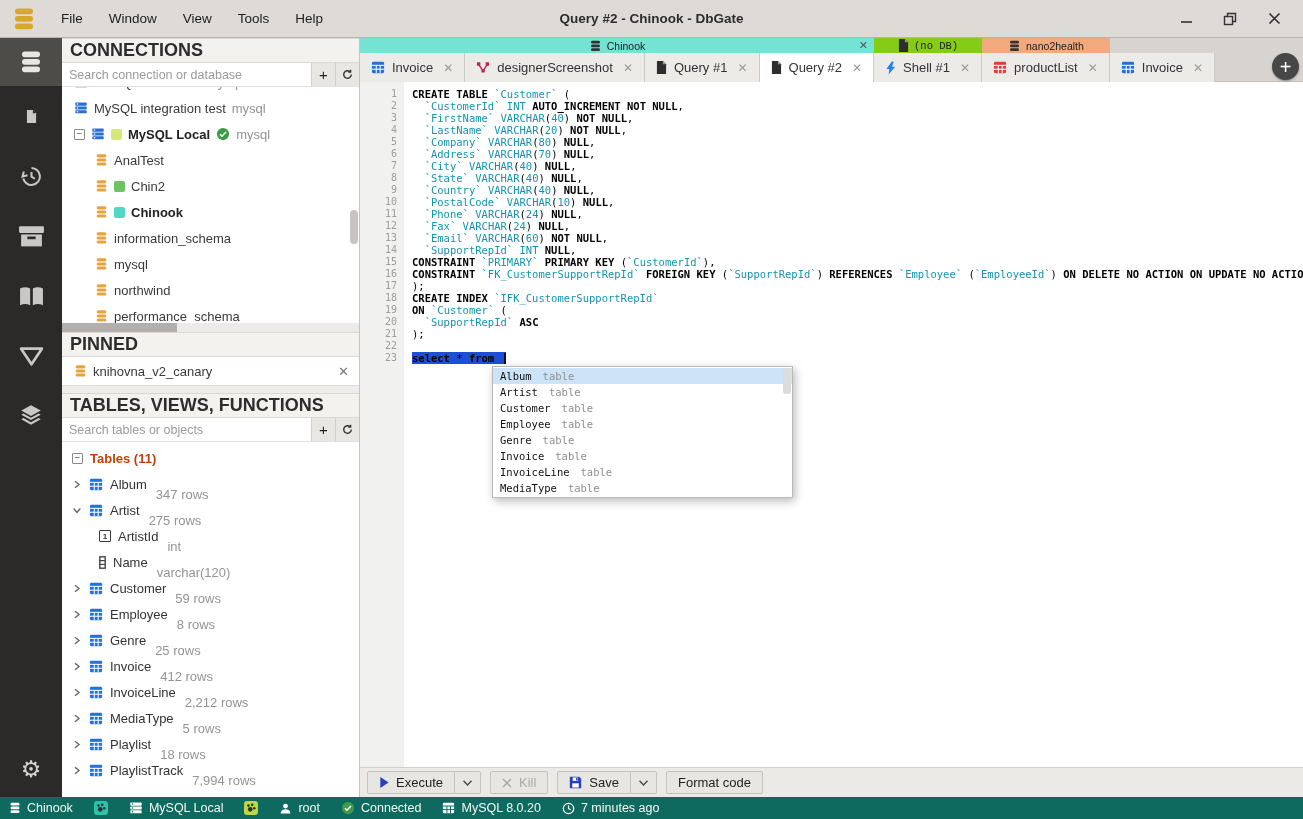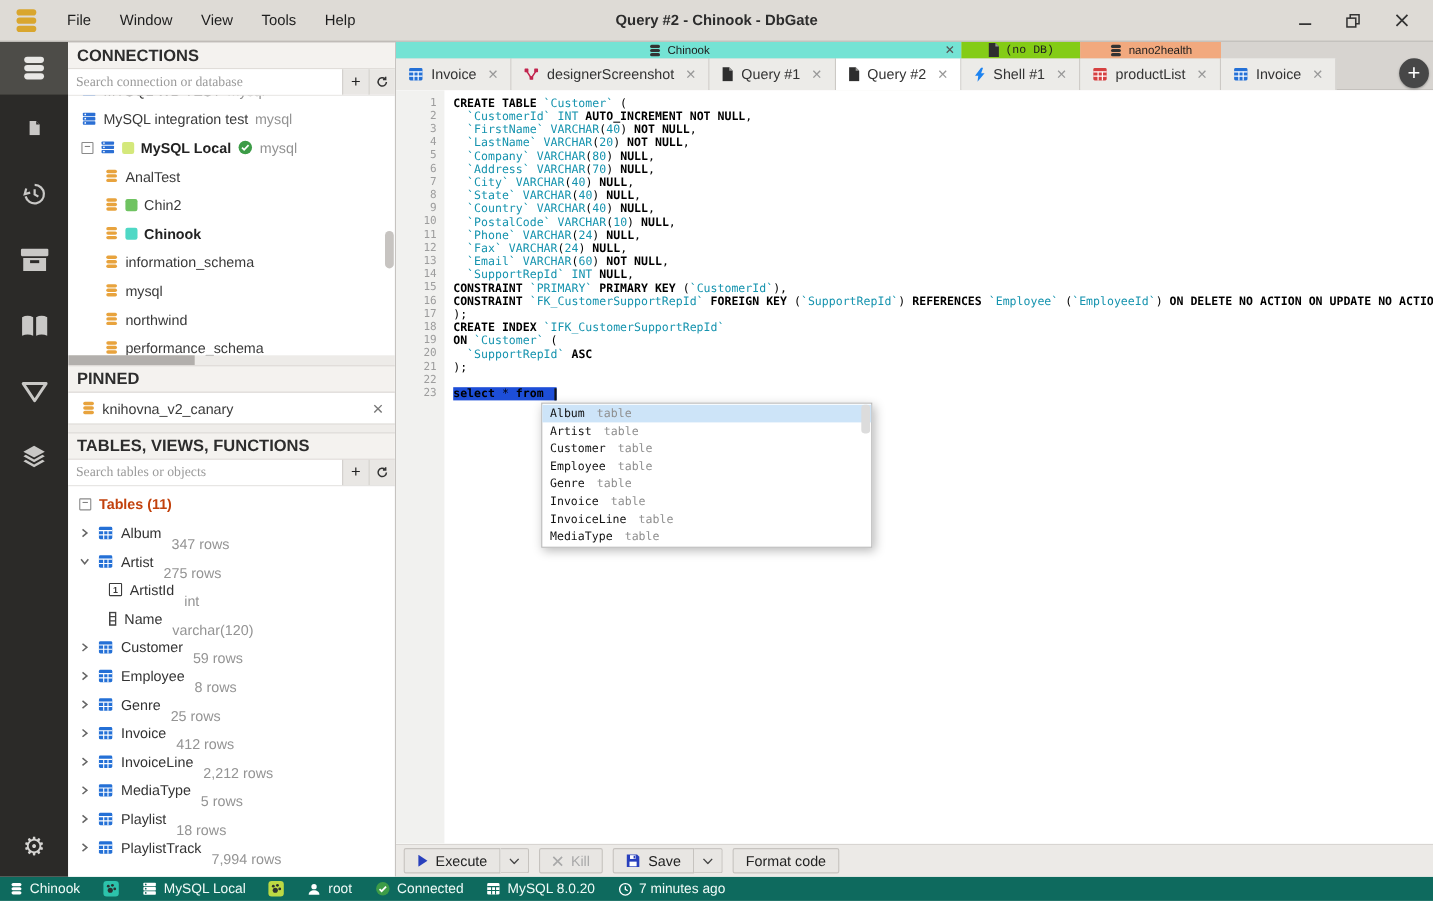--- a/index.html
+++ b/index.html
@@ -25,24 +25,24 @@
   .rail{width:62px;background:#2b2a28;display:flex;flex-direction:column;align-items:center;flex:none;}
   .rail-item{width:62px;height:60px;display:flex;align-items:center;justify-content:center;}
   .rail-item.active{background:#4d4c48;height:48px;}
   .rail-spacer{flex:1;}
   .rail-gear{font-size:23px;color:#d5d4d2;height:56px;display:flex;align-items:center;}
 
   
   .sidebar{width:298px;background:#fff;border-right:1px solid #c6c3c0;display:flex;
     flex-direction:column;flex:none;}
   .panel-header{height:25px;background:#f4f2ef;border-top:1px solid #dbd8d4;border-bottom:1px solid #dbd8d4;
-    font-weight:bold;font-size:15px;color:#2d2d2d;display:flex;align-items:center;padding-left:8px;flex:none;}
+    font-weight:bold;font-size:18px;color:#2d2d2d;display:flex;align-items:center;padding-left:8px;flex:none;}
   .search-row{height:24px;display:flex;border-bottom:1px solid #e3e1de;flex:none;}
   .search-row input{flex:1;border:none;outline:none;padding:0 7px;font-size:12.5px;
-    font-family:Liberation Serif, serif;color:#333;min-width:0;}
+    font-family:Liberation Sans, sans-serif;color:#333;min-width:0;}
   .search-row input::placeholder{color:#9b9b9b;}
   .sq-btn{width:24px;background:#e9e7e4;border-left:1px solid #d2cfcb;display:flex;
     align-items:center;justify-content:center;font-size:15px;color:#222;}
 
   .conn-list{height:245px;position:relative;overflow:hidden;flex:none;}
   .conn-scroll{position:absolute;top:-18px;left:0;right:0;}
   .row{height:26px;display:flex;align-items:center;gap:6px;font-size:13px;color:#3a3a3a;
     padding-left:12px;white-space:nowrap;}
   .row .sub{color:#939393;}
   .row.bold .lbl{font-weight:bold;color:#222;}

